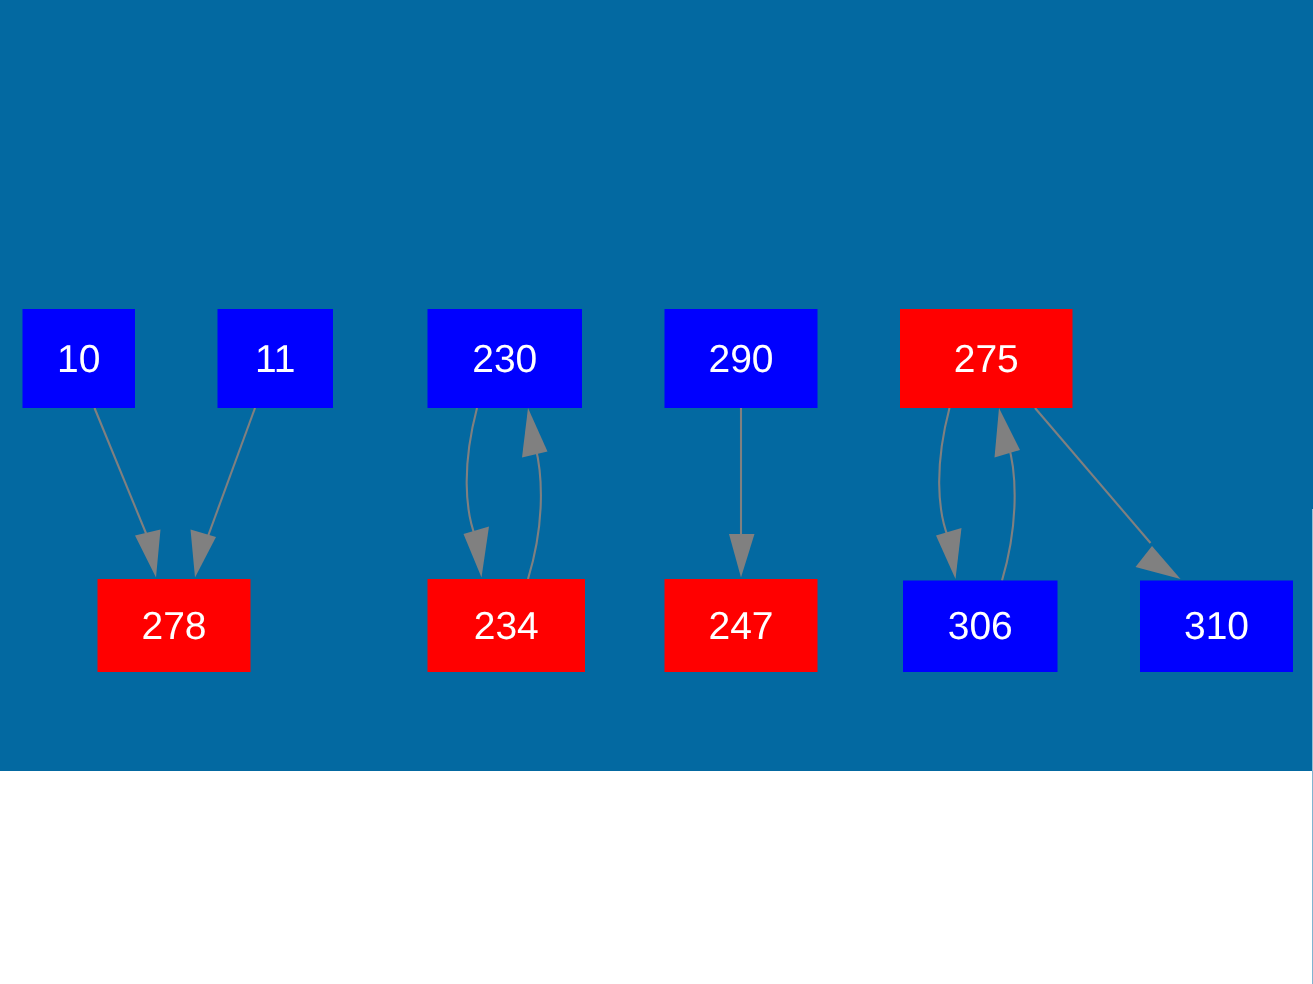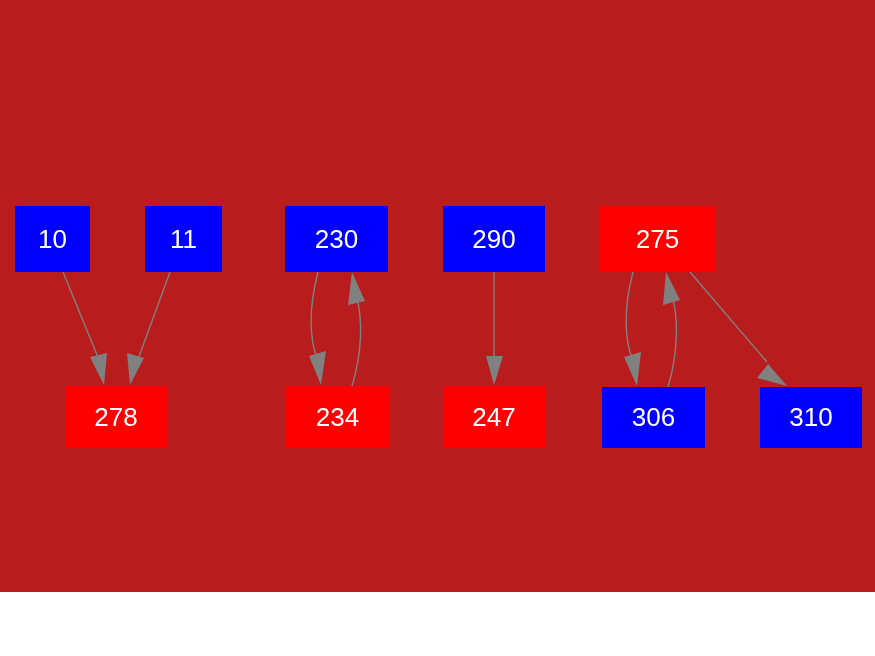--- a/index.html
+++ b/index.html
@@ -3,22 +3,22 @@
 <meta charset="utf-8">
 <style>
   html, body {
     margin: 0;
     padding: 0;
     background: #ffffff;
   }
   #canvas {
     position: relative;
     width: 875px;
-    height: 592px;
-    background: #b91c1c;
+    height: 514px;
+    background: #0369a1;
     overflow: hidden;
     font-family: "Liberation Sans", sans-serif;
   }
   #graph-svg {
     position: absolute;
     left: 0;
     top: 0;
     width: 875px;
     height: 656px;
   }

